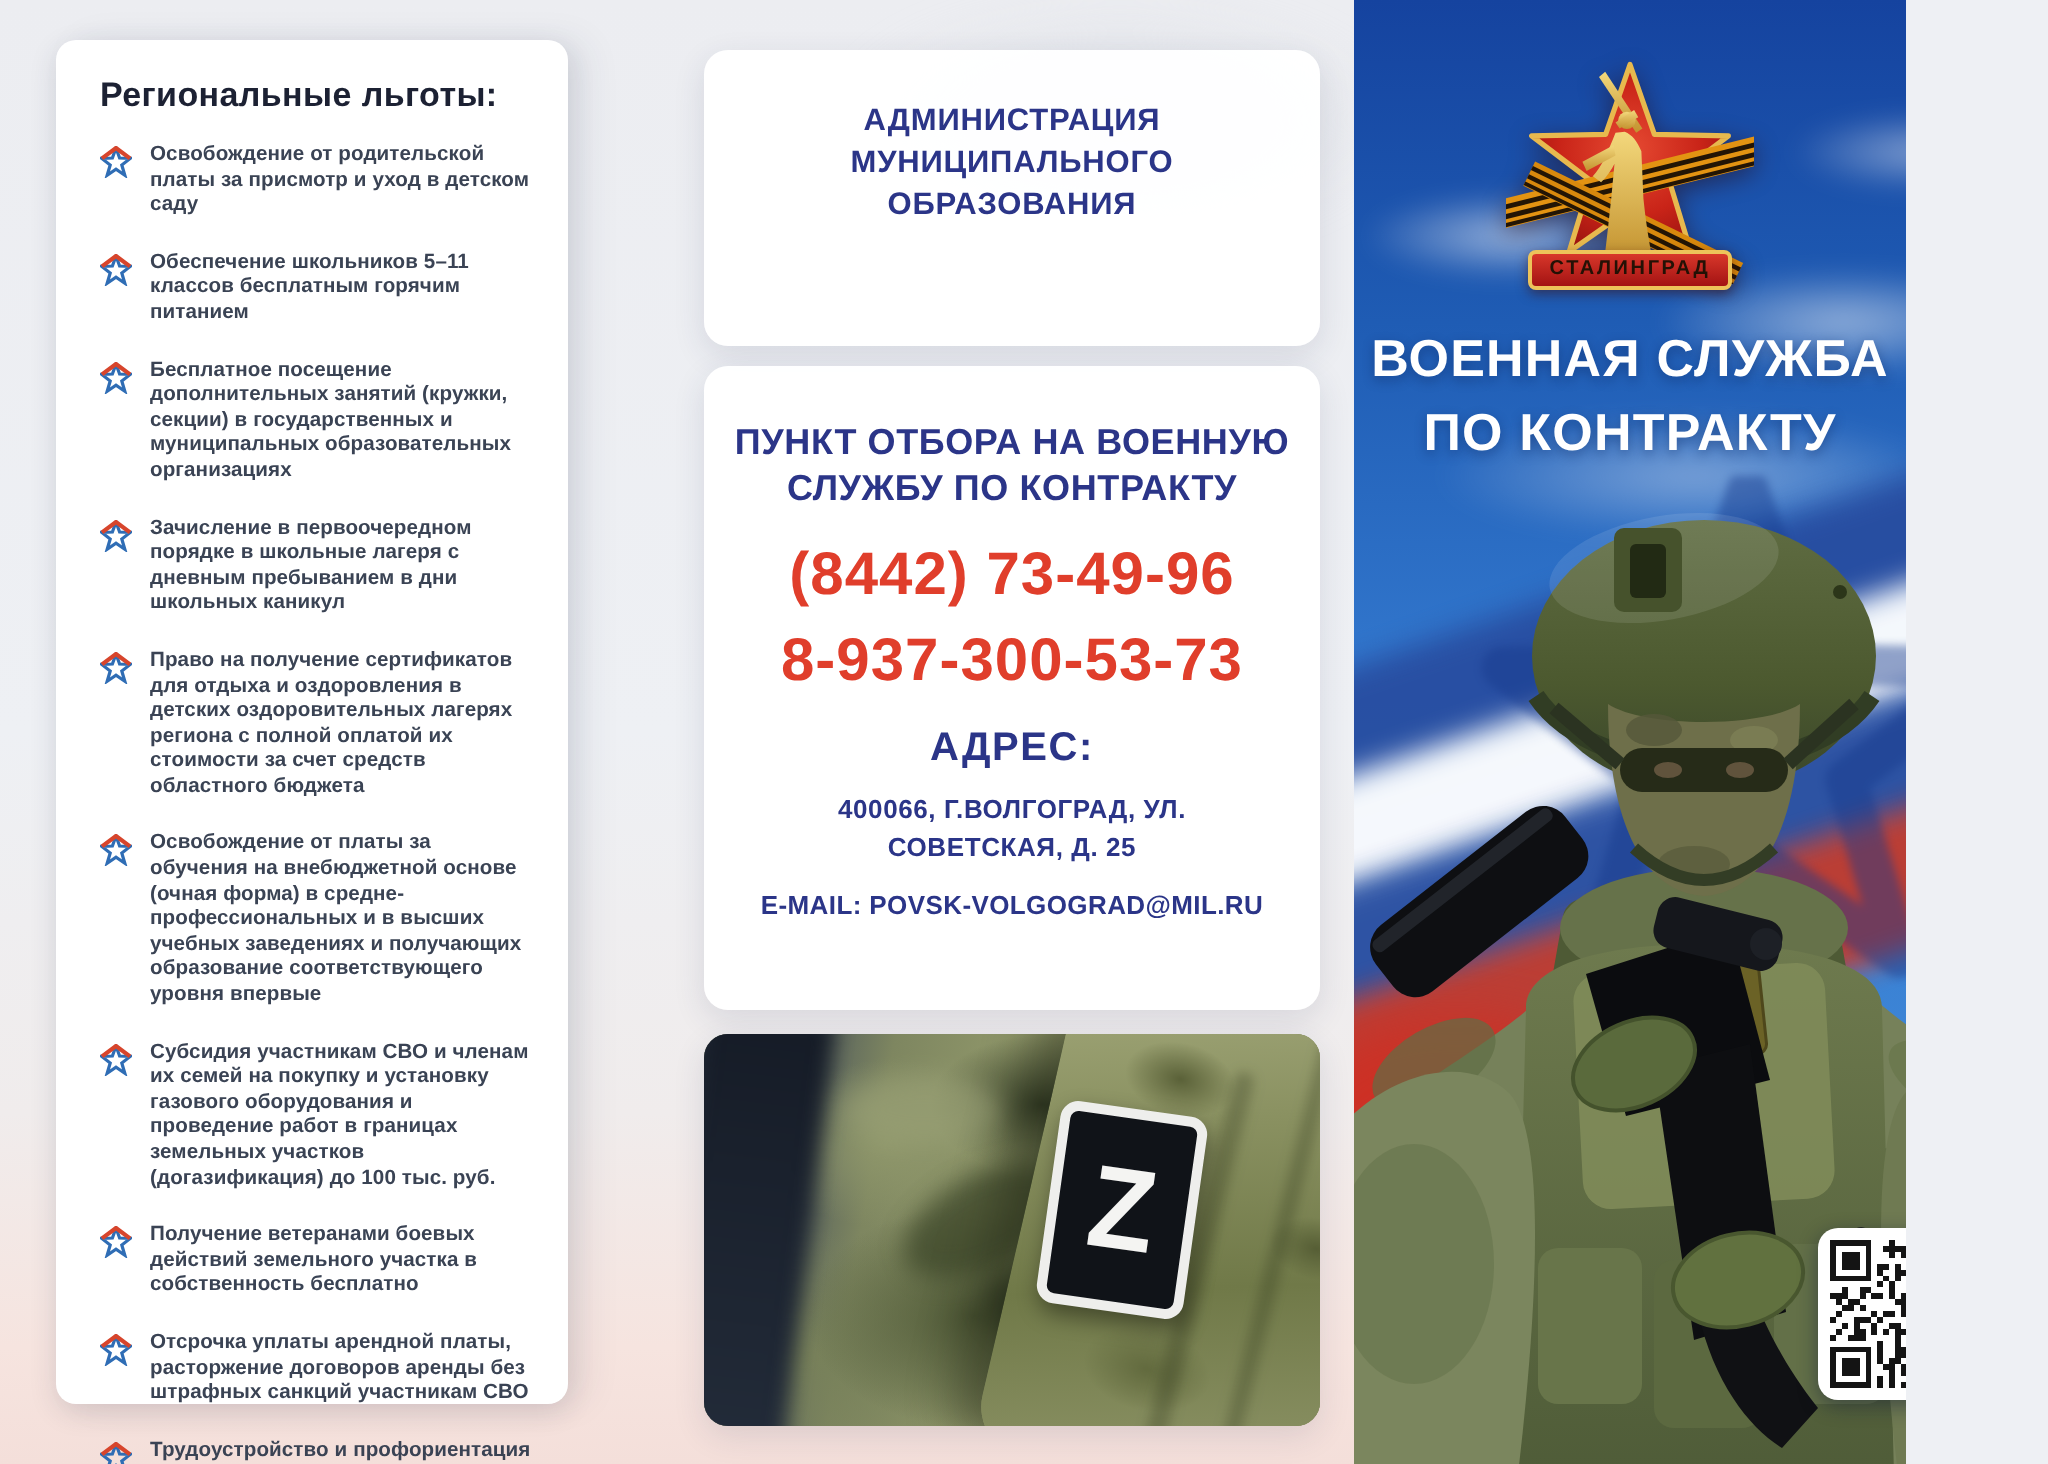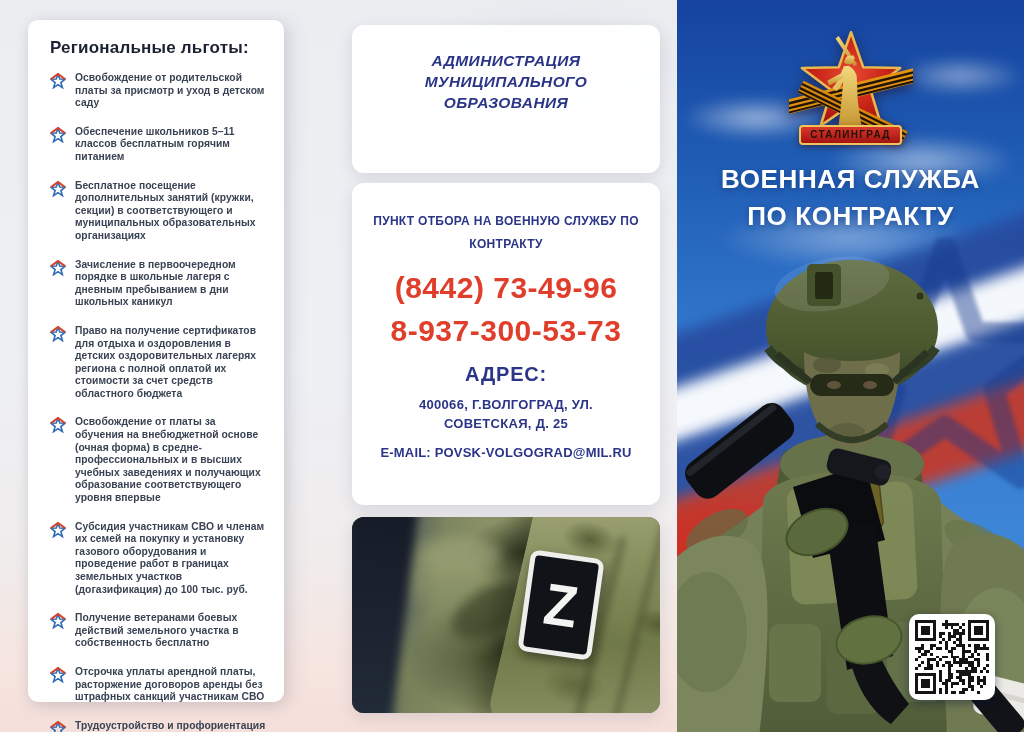--- a/index.html
+++ b/index.html
@@ -17,24 +17,24 @@
     border-radius:10px;box-sizing:border-box;padding:18px 18px 0 22px;
     box-shadow:0 4px 14px rgba(40,50,80,.14),10px 0 18px rgba(40,50,80,.07);}
   .left-title{margin:0 0 14px 0;font-size:17px;font-weight:800;color:#1c2133;letter-spacing:.2px;}
   .benefit{display:flex;gap:9px;margin-bottom:16px;justify-content:flex-end;}
   .star{flex:0 0 16px;width:16px;height:16px;margin-top:1px;}
   .benefit-text{font-size:10.3px;line-height:12.6px;font-weight:bold;color:#3a4354;max-width:244px;letter-spacing:.05px;}
 
   
   .mid-card{position:absolute;left:352px;width:308px;background:rgba(255,255,255,.96);
     border-radius:12px;box-shadow:0 5px 16px rgba(40,50,90,.12);box-sizing:border-box;text-align:center;}
-  .admin{top:25px;height:148px;padding:25px 28px 0;font-style:italic;}
+  .admin{top:25px;height:148px;padding:25px 28px 0;}
   .admin-title{font-size:15.5px;line-height:21px;font-weight:800;color:#2b3588;letter-spacing:.4px;}
   .contact{top:183px;height:322px;padding:27px 14px 0;}
-  .contact-title{font-size:12px;line-height:23px;font-weight:800;color:#2b3588;letter-spacing:.3px;}
+  .contact-title{font-size:18px;line-height:23px;font-weight:800;color:#2b3588;letter-spacing:.3px;}
   .phone{font-size:30px;font-weight:800;color:#e03e2b;margin-top:15px;letter-spacing:.5px;}
   .phone.second{margin-top:9px;}
   .addr-label{font-size:20px;font-weight:800;color:#2b3588;margin-top:15px;letter-spacing:.8px;}
   .addr{font-size:13px;line-height:19px;font-weight:800;color:#2b3588;margin-top:9px;letter-spacing:.3px;max-width:250px;margin-left:auto;margin-right:auto;}
   .email{font-size:13px;font-weight:800;color:#2b3588;margin-top:12px;letter-spacing:.2px;}
 
   
   .photo-card{top:517px;height:196px;overflow:hidden;padding:0;background:#828a5c;}
   .ph-blur{position:absolute;inset:0;
     background:
@@ -58,21 +58,21 @@
       linear-gradient(165deg,#a8ad80 0%,#8a9161 30%,#707948 58%,#868d5f 82%,#99a06f 100%);}
   .fold{position:absolute;background:rgba(40,46,22,.28);filter:blur(3px);border-radius:8px;}
   .f1{left:78%;top:8%;width:10px;height:110%;transform:rotate(14deg);}
   .f2{left:92%;top:0;width:8px;height:110%;transform:rotate(14deg);}
   .zpatch{position:absolute;left:56%;top:19%;width:64px;height:92px;transform:rotate(8deg);
     background:#101318;border:5px solid #eeeeec;border-radius:9px;
     display:flex;align-items:center;justify-content:center;box-shadow:2px 5px 11px rgba(0,0,0,.4);}
   .zpatch span{color:#f4f4f2;font-size:54px;font-weight:800;transform:scaleY(1.08);}
 
   
-  .right-panel{position:absolute;left:677px;top:0;width:347px;height:732px;overflow:hidden;
+  .right-panel{position:absolute;left:677px;top:0;width:276px;height:732px;overflow:hidden;
     background:linear-gradient(180deg,#15439f 0%,#1f5cb4 22%,#3277cd 46%,#3d85d6 72%,#2f7ccc 100%);}
   .cloud{position:absolute;border-radius:50%;background:radial-gradient(closest-side,#ffffff,rgba(255,255,255,0));filter:blur(6px);}
   .c1{left:4px;top:96px;width:150px;height:44px;opacity:.55;}
   .c2{left:150px;top:134px;width:190px;height:54px;opacity:.5;}
   .c3{left:40px;top:206px;width:260px;height:64px;opacity:.38;}
   .c4{left:218px;top:56px;width:130px;height:40px;opacity:.45;}
   .flag-stripe{position:absolute;left:-90px;width:580px;transform:rotate(-19deg);filter:blur(7px);}
   .fsb1{top:266px;height:62px;background:#27499c;opacity:.85;}
   .fsw {top:320px;height:58px;background:rgba(255,255,255,.95);}
   .fsb2{top:374px;height:62px;background:#2d4f9f;opacity:.9;}
@@ -122,21 +122,21 @@
             <polygon points="8,1 9.8,6 15.1,6.2 10.9,9.5 12.4,14.6 8,11.6 3.6,14.6 5.1,9.5 0.9,6.2 6.2,6" fill="none" stroke="#2f6db5" stroke-width="1.6"></polygon>
             <path d="M1,6.2 L8,1 L15,6.2" fill="none" stroke="#d7452c" stroke-width="2.1"></path>
           </svg></span>
       <span class="benefit-text">Обеспечение школьников 5–11 классов бесплатным горячим питанием</span>
     </div>
     <div class="benefit">
       <span class="star"><svg viewBox="0 0 16 16">
             <polygon points="8,1 9.8,6 15.1,6.2 10.9,9.5 12.4,14.6 8,11.6 3.6,14.6 5.1,9.5 0.9,6.2 6.2,6" fill="none" stroke="#2f6db5" stroke-width="1.6"></polygon>
             <path d="M1,6.2 L8,1 L15,6.2" fill="none" stroke="#d7452c" stroke-width="2.1"></path>
           </svg></span>
-      <span class="benefit-text">Бесплатное посещение дополнительных занятий (кружки, секции) в соответствующего и муниципальных образовательных организациях</span>
+      <span class="benefit-text">Бесплатное посещение дополнительных занятий (кружки, секции) в государственных и муниципальных образовательных организациях</span>
     </div>
     <div class="benefit">
       <span class="star"><svg viewBox="0 0 16 16">
             <polygon points="8,1 9.8,6 15.1,6.2 10.9,9.5 12.4,14.6 8,11.6 3.6,14.6 5.1,9.5 0.9,6.2 6.2,6" fill="none" stroke="#2f6db5" stroke-width="1.6"></polygon>
             <path d="M1,6.2 L8,1 L15,6.2" fill="none" stroke="#d7452c" stroke-width="2.1"></path>
           </svg></span>
       <span class="benefit-text">Зачисление в первоочередном порядке в школьные лагеря с дневным пребыванием в дни школьных каникул</span>
     </div>
     <div class="benefit">
       <span class="star"><svg viewBox="0 0 16 16">

